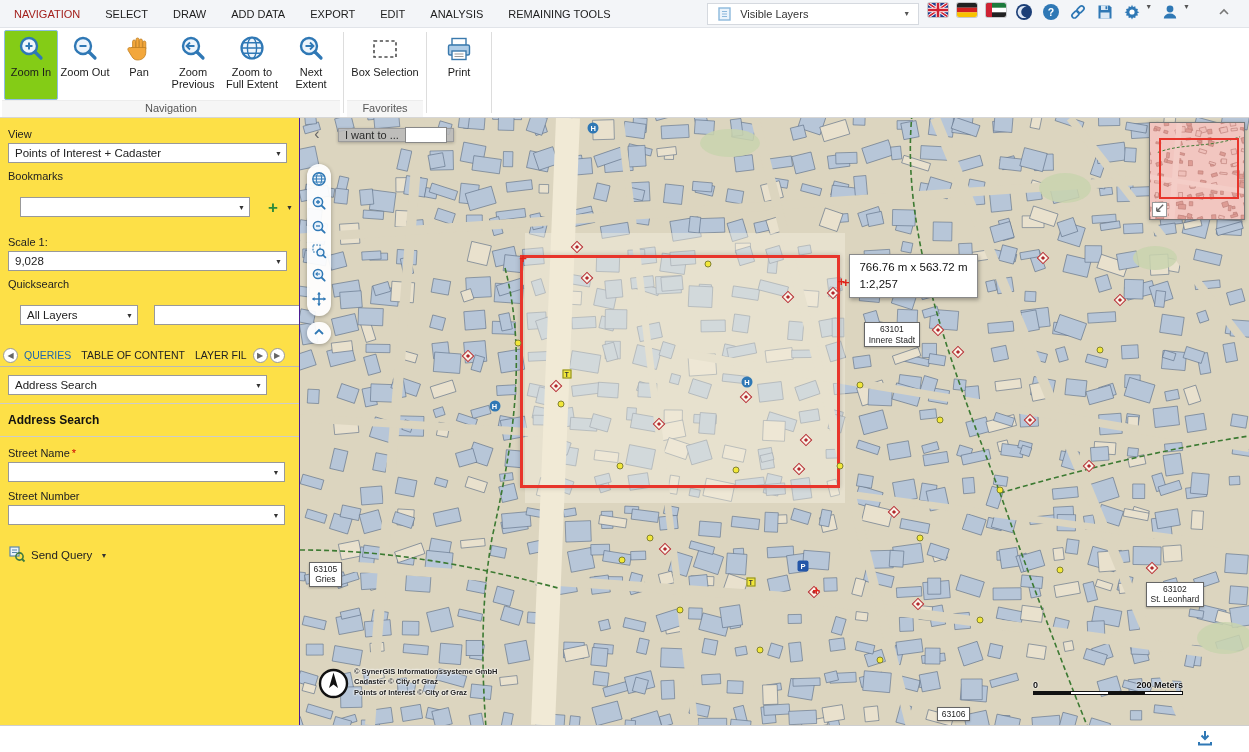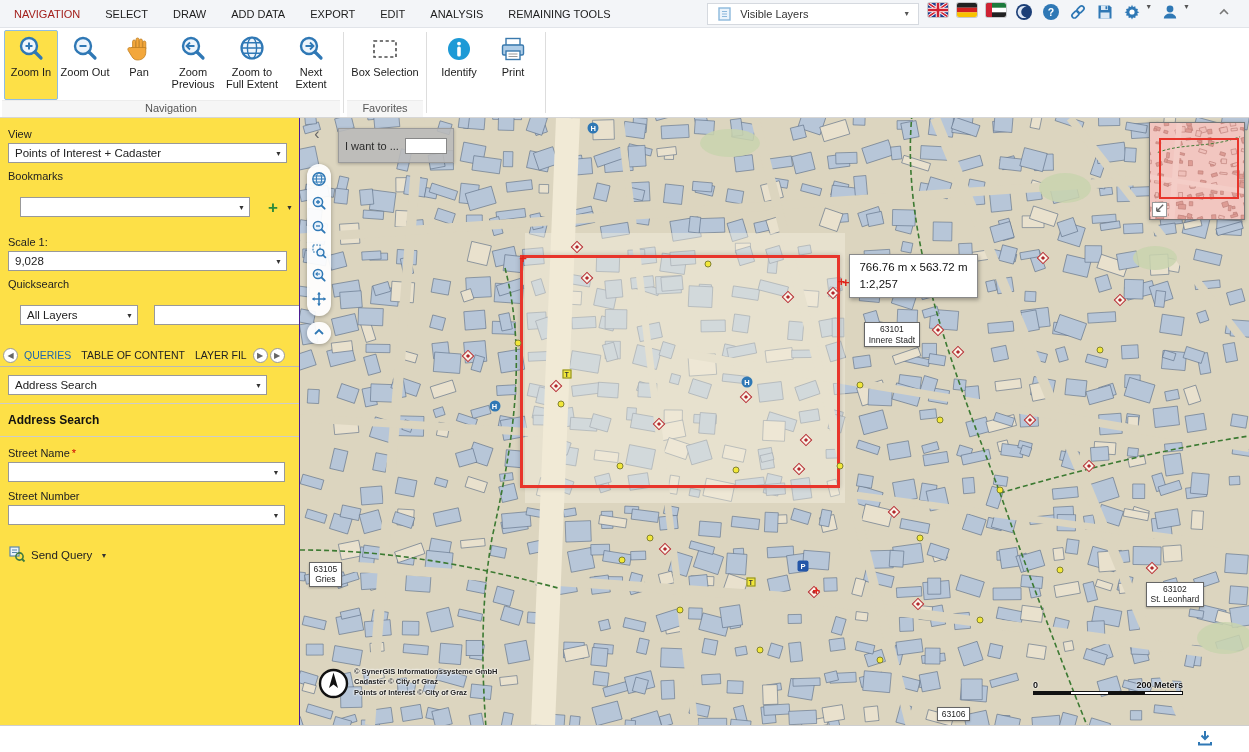--- a/index.html
+++ b/index.html
@@ -19,21 +19,21 @@
 .flag svg{display:block}
 .mb-ic{width:18px;height:18px;display:inline-flex;align-items:center;justify-content:center;cursor:pointer}
 .ic-caret{font-size:7px;color:#555;margin-left:-5px;cursor:pointer}
 .collapse-ribbon{margin-left:16px;margin-right:6px}
 
 
 .ribbon{height:90px;background:#fff;border-bottom:1px solid #d6d6d6;display:flex;align-items:stretch;padding-left:2px;flex:0 0 auto}
 .rgroup{display:flex;flex-direction:column}
 .rbtns{display:flex;align-items:flex-start;flex:1;padding:2px 2px 0}
 .rbtn{width:54px;min-height:70px;display:flex;flex-direction:column;align-items:center;padding:3px 1px 0;border:1px solid transparent;border-radius:2px;background:none;cursor:pointer;font-family:inherit}
-.rbtn.active{background:#fde047;border-color:#8fbde4}
+.rbtn.active{background:#84cc16;border-color:#8fbde4}
 .rbtn .ic{width:30px;height:30px;margin-bottom:2px;flex:0 0 auto}
 .rlabel{font-size:11px;line-height:1.12;color:#1c1c1c;text-align:center}
 .w64{width:64px}.w72{width:72px}.w58{width:58px}
 .glabel{font-size:11px;color:#555;text-align:center;padding:1px 0 3px;background:#f6f6f6;border-top:1px solid #ededed}
 .glabel:empty{background:transparent;border-top:none}
 .vsep{width:1px;background:#ddd;margin:4px 3px}
 
 
 .content{display:flex;flex:1;min-height:0}
 .sidebar{width:300px;flex:0 0 300px;background:#fde047;border-right:1px solid #4c1d95;padding-top:10px;font-size:11px;overflow:hidden}
@@ -68,21 +68,21 @@
 .mk{position:absolute;transform:translate(-50%,-50%);pointer-events:none;z-index:3}
 .mk-poi{width:9px;height:9px;background:#f8f2e7;border:1.4px solid #b3262c;transform:translate(-50%,-50%) rotate(45deg)}
 .mk-poi::after{content:"";position:absolute;left:2px;top:2px;width:3px;height:3px;background:#b3262c}
 .mk-dot{width:7px;height:7px;border-radius:50%;background:#f2e739;border:1px solid #83832f}
 .mk-h{width:11px;height:11px;border-radius:50%;background:#2f78b5;color:#fff;font-size:7.5px;font-weight:bold;display:flex;align-items:center;justify-content:center}
 .mk-p{width:11px;height:11px;background:#2456a8;color:#fff;font-size:7.5px;font-weight:bold;display:flex;align-items:center;justify-content:center;border-radius:2px}
 .mk-t{width:9px;height:9px;background:#f2e739;border:1px solid #83832f;color:#333;font-size:6.5px;font-weight:bold;display:flex;align-items:center;justify-content:center}
 .mk-cross{color:#e0241b;font-weight:bold;font-size:13px;line-height:1}
 .dlabel{position:absolute;background:#fff;border:1px solid #666;padding:1px 4px;font-size:8.5px;line-height:1.25;text-align:center;color:#222;box-shadow:0 1px 2px rgba(0,0,0,.25);z-index:4}
 .collapse-left{position:absolute;left:8px;top:6px;width:18px;height:20px;border:none;background:transparent;color:#666;font-size:16px;cursor:pointer;line-height:1;z-index:6}
-.iwant{position:absolute;left:38px;top:10px;height:35px;background:rgba(186,186,186,.88);border:1px solid #9b9b9b;display:flex;align-items:center;gap:6px;padding:0 6px;font-size:11px;color:#2b2b2b;box-shadow:0 1px 3px rgba(0,0,0,.25);z-index:6}
+.iwant{position:absolute;left:38px;top:10px;height:14px;background:rgba(186,186,186,.88);border:1px solid #9b9b9b;display:flex;align-items:center;gap:6px;padding:0 6px;font-size:11px;color:#2b2b2b;box-shadow:0 1px 3px rgba(0,0,0,.25);z-index:6}
 .iwant input{width:42px;height:16px;border:1px solid #888;background:#fff;font:inherit;padding:0 2px}
 .map-toolbar{position:absolute;left:7px;top:46px;width:24px;background:rgba(255,255,255,.93);border-radius:12px;padding:6px 0;display:flex;flex-direction:column;align-items:center;gap:4px;box-shadow:0 1px 4px rgba(0,0,0,.3);z-index:6}
 .mt-btn{width:20px;height:20px;border:none;background:none;display:flex;align-items:center;justify-content:center;cursor:pointer;padding:0}
 .map-collapse-up{position:absolute;left:7px;top:204px;width:24px;height:22px;border-radius:11px;border:none;background:rgba(255,255,255,.93);display:flex;align-items:center;justify-content:center;cursor:pointer;box-shadow:0 1px 4px rgba(0,0,0,.3);z-index:6;padding:0}
 .m-tooltip{position:absolute;left:57.9%;top:22.4%;background:#fff;border:1px solid #8a8a8a;box-shadow:1px 2px 4px rgba(0,0,0,.3);padding:4px 9px;font-size:11.5px;color:#111;line-height:1.5;white-space:nowrap;z-index:7}
 .m-tooltip::before{content:"+";position:absolute;left:-13px;top:40%;color:#e0241b;font-weight:bold;font-size:13px}
 .overview{position:absolute;right:4px;top:4px;width:96px;height:98px;border:1px solid #777;background:#f2c6c0;box-shadow:0 1px 4px rgba(0,0,0,.3);z-index:7;cursor:pointer}
 #ov-svg{position:absolute;inset:0;width:100%;height:100%}
 .ov-rect{position:absolute;left:9px;right:5px;top:15px;bottom:20px;border:2px solid #e8352b}
 .ov-handle{position:absolute;left:2px;bottom:2px;width:15px;height:15px;background:#fff;border:1px solid #999;display:flex;align-items:center;justify-content:center;cursor:pointer;padding:0}
@@ -265,28 +265,20 @@
                 <rect x="4" y="7" width="22" height="16" fill="none" stroke="#4d4d4d" stroke-width="1.6" stroke-dasharray="3.2 2.6"></rect>
               </svg></span>
           <span class="rlabel">Box Selection</span>
         </button>
       </div>
       <div class="glabel">Favorites</div>
     </div>
     <div class="vsep"></div>
     <div class="rgroup">
       <div class="rbtns">
-        <button class="rbtn">
-          <span class="ic"><svg viewBox="0 0 30 30">
-                <circle cx="15" cy="15" r="11" fill="#1e9ad6"></circle>
-                <circle cx="15" cy="9.6" r="1.9" fill="#fff"></circle>
-                <rect x="13.2" y="12.5" width="3.6" height="10" rx="1.6" fill="#fff"></rect>
-              </svg></span>
-          <span class="rlabel">Identify</span>
-        </button>
         <button class="rbtn">
           <span class="ic"><svg viewBox="0 0 30 30">
                 <rect x="8" y="4.5" width="14" height="7" fill="#fff" stroke="#3a79ad" stroke-width="1.4"></rect>
                 <rect x="4.5" y="11" width="21" height="10" rx="1.5" fill="#aecde8" stroke="#3a79ad" stroke-width="1.4"></rect>
                 <rect x="8" y="17" width="14" height="8.5" fill="#fff" stroke="#3a79ad" stroke-width="1.4"></rect>
                 <path d="M10.5 20h9M10.5 22.5h9" stroke="#9a9a9a" stroke-width="1.2"></path>
               </svg></span>
           <span class="rlabel">Print</span>
         </button>
       </div>

